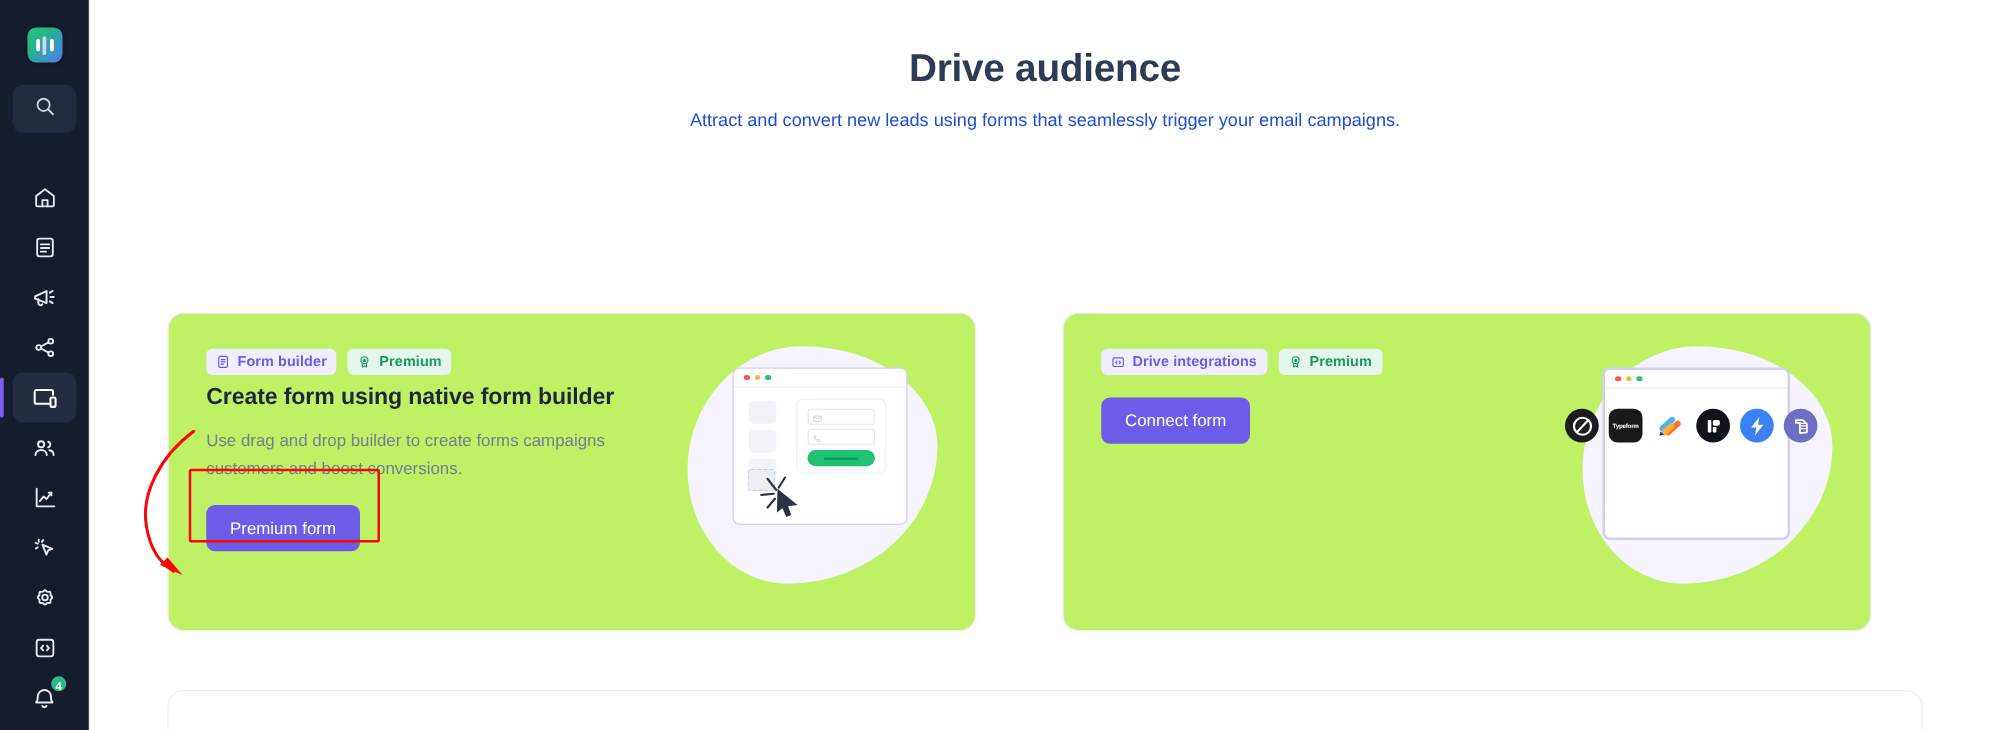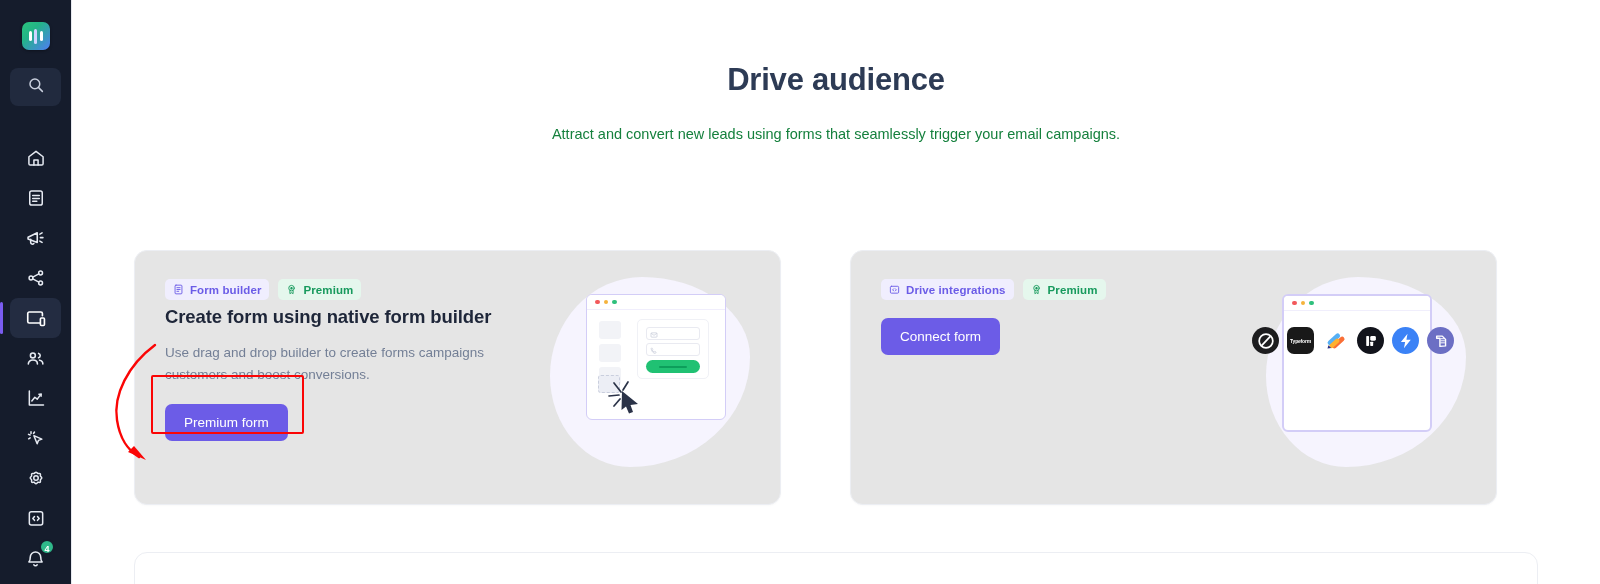--- a/index.html
+++ b/index.html
@@ -51,36 +51,36 @@
   .badge {
     position:absolute; right:6px; top:1px;
     min-width:16px; height:16px; padding:0 3px;
     border-radius:9px; background:#2fb88a; color:#fff;
     font-size:9px; font-weight:700; line-height:16px; text-align:center;
     border:2px solid #151c2c;
   }
 
   
   #main { position:absolute; left:72px; top:0; width:1528px; height:584px; overflow:hidden; }
-  .hero { text-align:center; padding-top:60px; }
+  .hero { text-align:center; padding-top:35px; }
   .hero h1 {
     font-size:31px; line-height:40px; font-weight:700; color:#2d3b55;
     letter-spacing:-0.2px;
   }
   .hero p {
-    margin-top:24px; font-size:14.5px; color:#15803d; line-height:20px;
+    margin-top:12px; font-size:14.5px; color:#1d4ed8; line-height:20px;
   }
 
   .cards {
     position:absolute; left:62px; top:250px;
     width:1404px; display:flex; gap:69px;
   }
   .card {
     position:relative; width:647px; height:255px;
-    background:#e5e5e5; border:1px solid #eceef3; border-radius:13px;
+    background:#bef264; border:1px solid #eceef3; border-radius:13px;
     box-shadow:0 1px 2px rgba(25,35,60,.025);
     overflow:hidden;
   }
   .card-body { position:absolute; left:30px; top:28px; width:340px; }
   .tags { display:flex; gap:9px; align-items:center; }
   .tag {
     display:inline-flex; align-items:center; gap:6px;
     height:21px; padding:0 8px; border-radius:5px;
     font-size:11.5px; font-weight:700; letter-spacing:.1px;
   }

